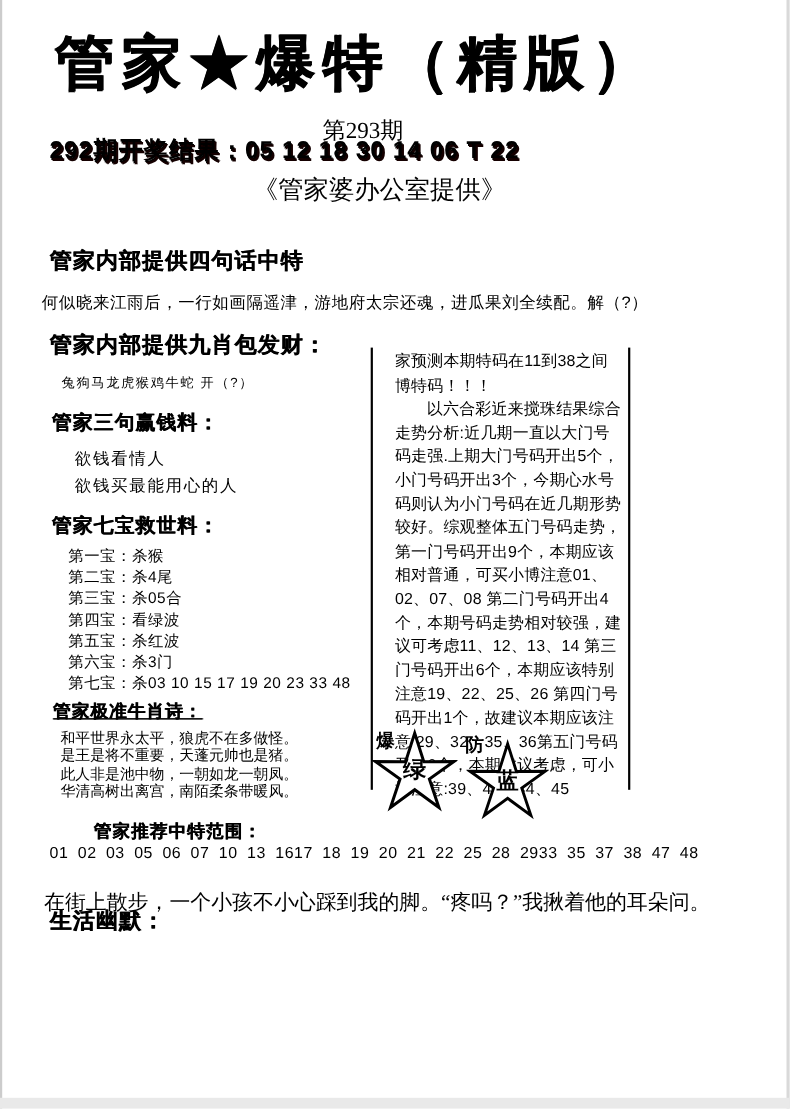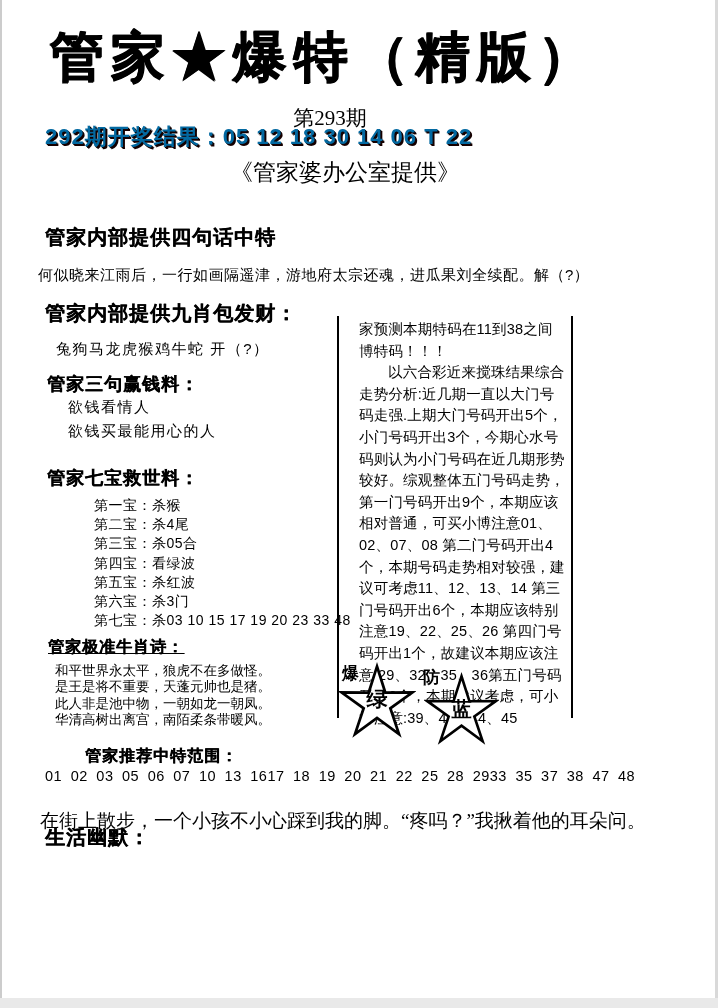--- a/index.html
+++ b/index.html
@@ -13,33 +13,33 @@
   .abs{position:absolute;}
   .masthead{
     left:0;top:20px;width:648px;text-align:center;
     font-family:"DejaVu Serif","Liberation Serif",serif;
     font-weight:bold;font-size:54px;letter-spacing:7px;line-height:72px;
     text-shadow:1px 0 0 #000,0 1px 0 #000;
   }
   .issue{left:0;top:104px;width:660px;text-align:center;font-size:21px;font-family:"Liberation Serif",serif;}
   .result-line{
     left:45px;top:122px;font-size:22px;font-weight:bold;letter-spacing:1px;
-    color:#0369a1;text-shadow:2px 2px 0 #150000,1px 1px 0 #000;
+    color:#000000;text-shadow:2px 2px 0 #150000,1px 1px 0 #000;
     font-family:"Liberation Sans",sans-serif;
   }
   .provider{left:0;top:157px;width:690px;text-align:center;font-size:23px;font-family:"Liberation Serif",serif;}
   .h-bold{font-weight:bold;font-size:20px;letter-spacing:1px;text-shadow:0.6px 0 0 #000;}
   .h-four{left:45px;top:224px;}
   .four-content{left:38px;top:266px;font-size:15px;letter-spacing:0.5px;}
   .h-nine{left:45px;top:300px;}
-  .nine-content{left:56px;top:340px;font-size:15px;letter-spacing:1.5px;}
+  .nine-content{left:56px;top:340px;font-size:12px;letter-spacing:1.5px;}
   .h-three{left:47px;top:372px;font-size:18px;}
-  .three-items{left:68px;top:395px;font-size:15px;line-height:23.5px;letter-spacing:1.5px;}
+  .three-items{left:68px;top:406px;font-size:15px;line-height:23.5px;letter-spacing:1.5px;}
   .h-seven{left:47px;top:466px;font-size:18px;}
-  .seven-items{left:62px;top:496px;font-size:14px;line-height:19.2px;letter-spacing:0.5px;margin-left:32px;}
+  .seven-items{left:62px;top:496px;font-size:14px;line-height:19.2px;letter-spacing:0.5px;}
   .h-poem{left:48px;top:637px;font-size:16px;text-decoration:underline;}
   .poem-lines{left:55px;top:663px;font-size:13.5px;line-height:16.3px;}
   .h-range{left:45px;top:746px;font-size:16px;margin-left:40px;}
   .range-numbers{left:45px;top:768px;font-size:14.5px;word-spacing:4px;letter-spacing:0.5px;}
   .h-humor{left:45px;top:788px;font-size:20px;margin-top:36px;}
   .humor-text{left:40px;top:808px;width:620px;font-size:19px;line-height:26px;font-family:"Liberation Serif",serif;}
   .panel{
     left:337px;top:316px;width:236px;height:402px;
     border-left:2px solid #000;border-right:2px solid #000;
     padding:3px 6px 0 20px;box-sizing:border-box;

